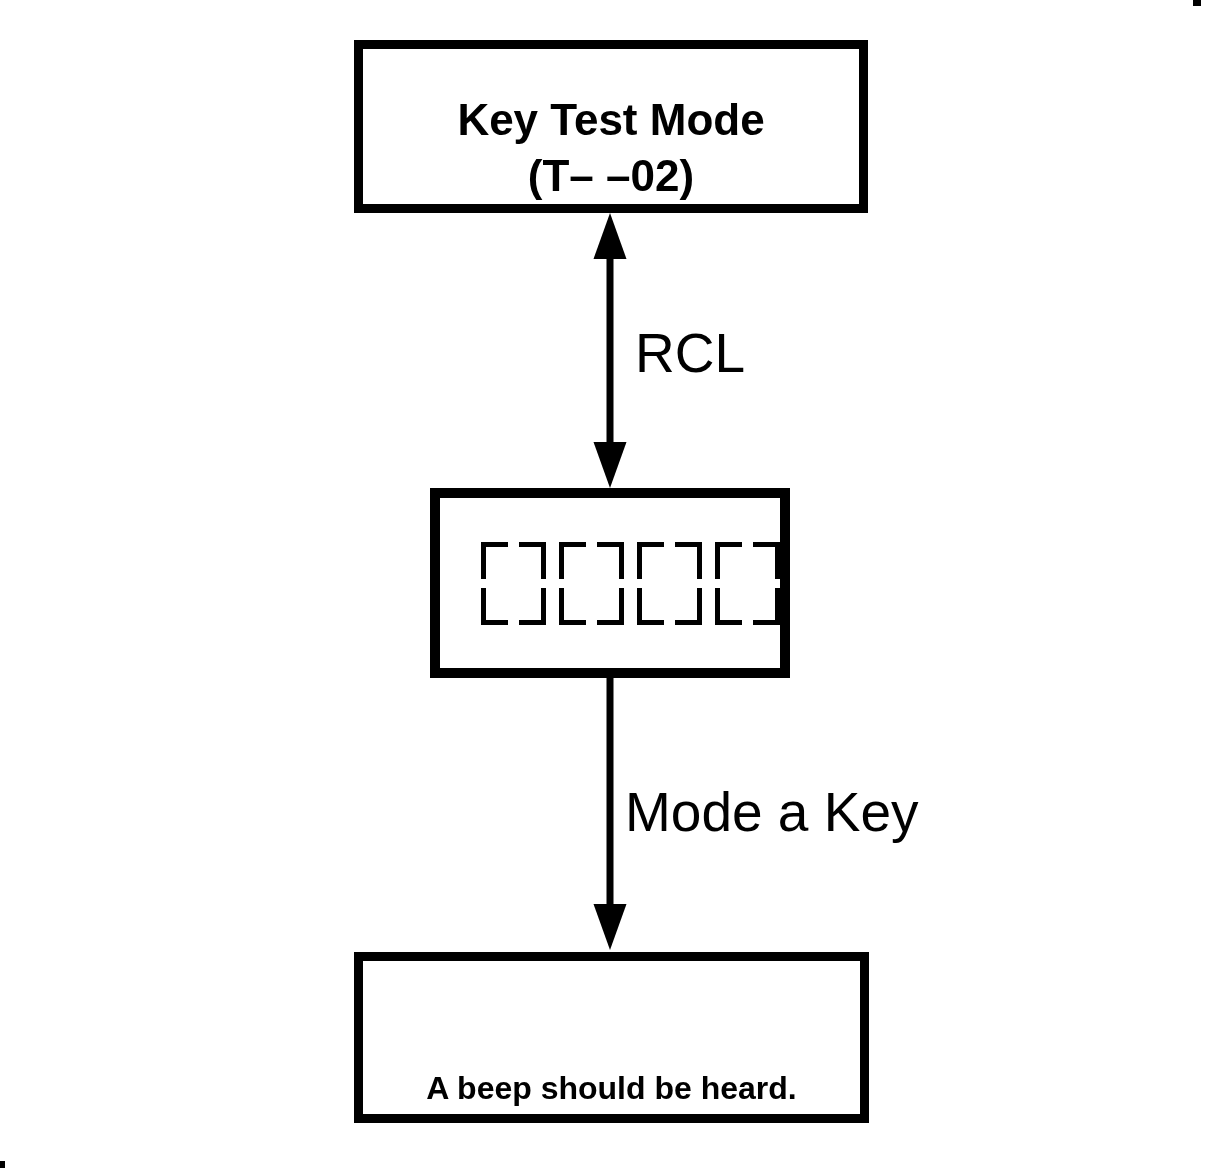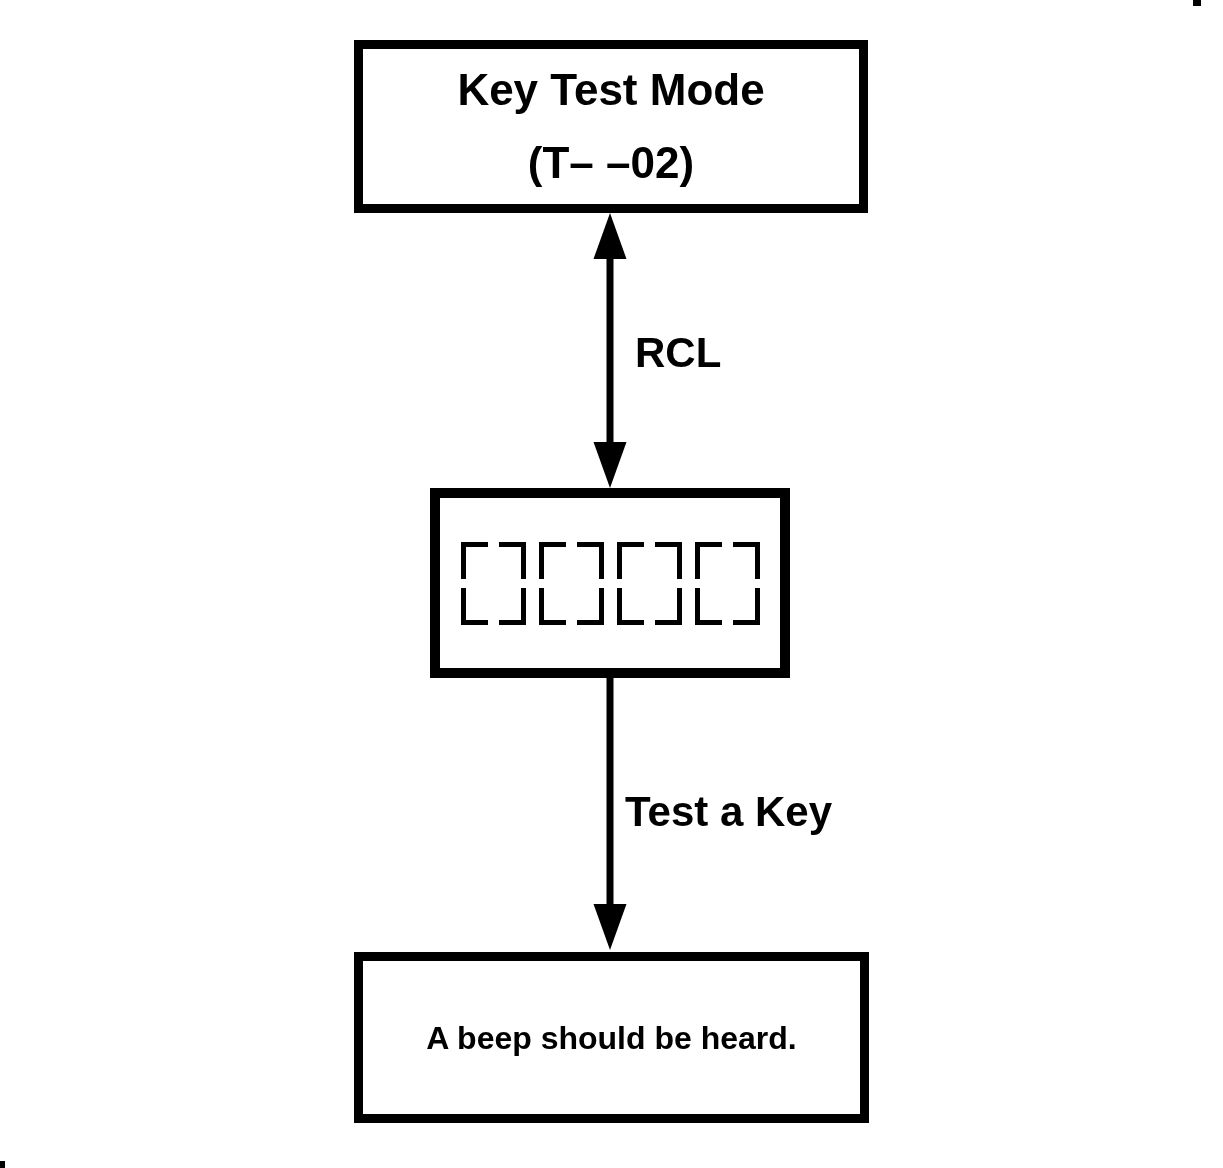--- a/index.html
+++ b/index.html
@@ -13,24 +13,23 @@
     overflow:hidden;
     color:var(--ink);
   }
   .box {
     position:absolute;
     border:9px solid var(--ink);
     background:var(--paper);
     display:flex;
     flex-direction:column;
     align-items:center;
-    justify-content:center;
+    justify-content:flex-end;
     text-align:center;
     font-weight:bold;
-    gap:17px;
   }
   .top-box {
     left:354px; top:40px; width:514px; height:173px;
     font-size:44px; line-height:56px;
   }
   .middle-box {
     left:430px; top:488px; width:360px; height:190px;
     border-width:10px;
     flex-direction:row;
   }
@@ -43,23 +42,23 @@
   .digit { display:block; }
   .bottom-box {
     left:354px; top:952px; width:515px; height:171px;
     font-size:32px; line-height:52px;
   }
   .arrow { position:absolute; display:block; }
   .arrow-double { left:585px; top:211px; }
   .arrow-single { left:585px; top:676px; }
   .flow-label {
     position:absolute;
-    font-size:42px;
+    font-size:55px;
     line-height:46px;
-    font-weight:bold;
+    font-weight:normal;
     white-space:nowrap;
   }
   .label-rcl   { left:635px; top:330px; }
   .label-press { left:625px; top:789px; }
   .speck { position:absolute; background:var(--ink); }
   .speck-tr { left:1193px; top:0;      width:8px; height:6px; }
   .speck-bl { left:0;      top:1161px; width:5px; height:7px; }
 </style>
 </head>
 <body>
@@ -112,21 +111,21 @@
             <path d="M62.5 46 V80.5 H38"></path>
           </g>
         </svg>
       </div>
   </div>
 
   <svg class="arrow arrow-single" width="50" height="276" viewBox="0 0 50 276">
     <line x1="25" y1="0" x2="25" y2="232" stroke="#000000" stroke-width="7"></line>
     <polygon points="25,274 41.5,228 8.5,228" fill="#000000"></polygon>
   </svg>
-  <div class="flow-label label-press">Test a Key</div>
+  <div class="flow-label label-press">Mode a Key</div>
 
   <div class="box bottom-box">
     <div>A beep should be heard.</div>
   </div>
 
   <div class="speck speck-tr"></div>
   <div class="speck speck-bl"></div>
 
 </div>
 

